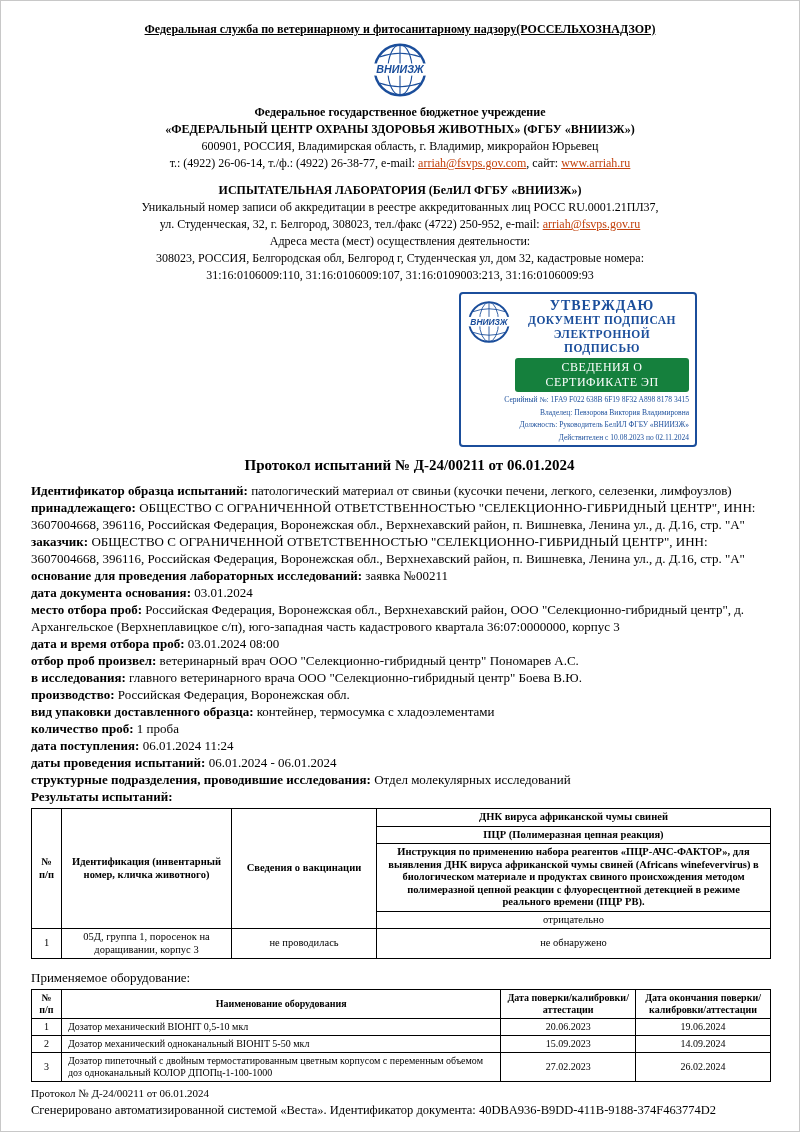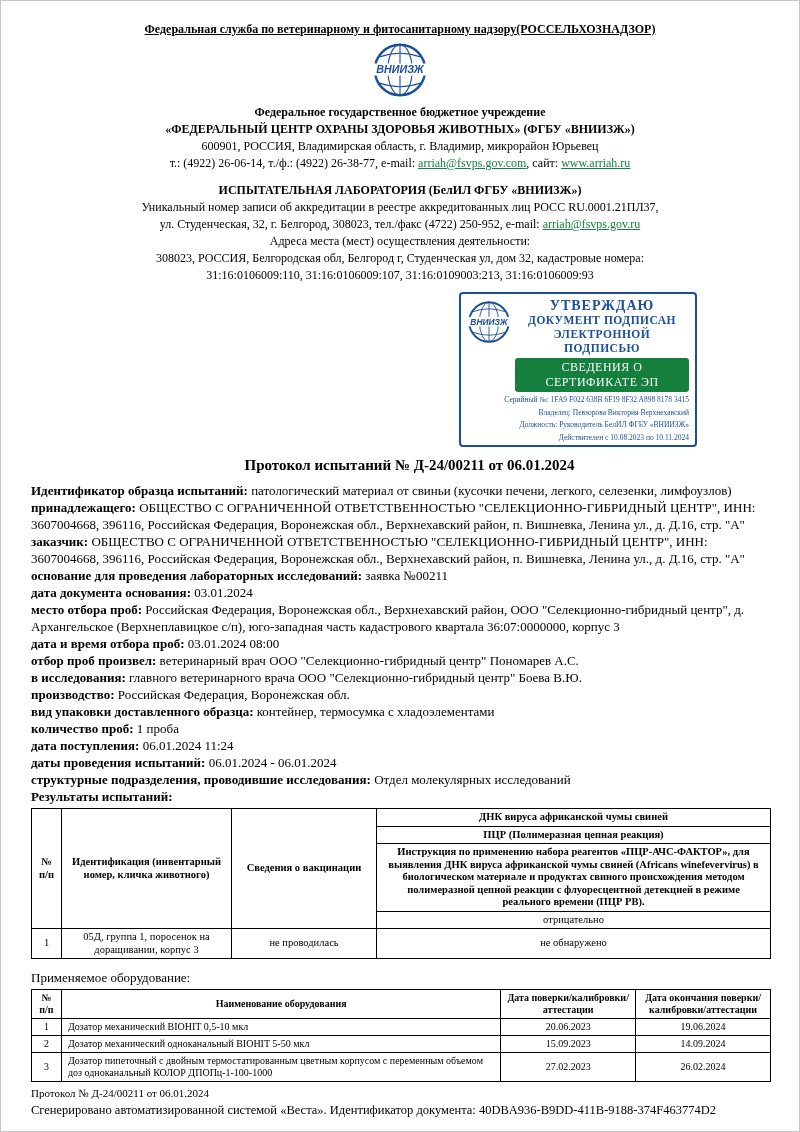--- a/index.html
+++ b/index.html
@@ -13,21 +13,21 @@
     font-family: "Liberation Serif", serif;
     color: #000;
     padding-top: 20px;
     position: relative;
     overflow: hidden;
   }
   .hdr-line { font-size: 12px; line-height: 17px; margin: 0 40px; text-align: center; }
   .hdr-line.bold { font-weight: bold; }
   .hdr-line.underline { text-decoration: underline; }
   .logo-wrap { text-align: center; margin: 4px 0 2px 0; }
-  a.doc-link { color: #15803d; text-decoration: underline; cursor: pointer; text-align: right; }
+  a.doc-link { color: #c2410c; text-decoration: underline; cursor: pointer; text-align: right; }
   .gap-sm { height: 10px; }
   .stamp {
     width: 238px;
     margin: 8px 102px 0 auto;
     border: 2px solid #1b4e9b;
     border-radius: 4px;
     padding: 4px 6px 3px 6px;
     color: #1b4e9b;
   }
   .stamp-top { display: flex; align-items: flex-start; }
@@ -125,23 +125,23 @@
         </svg>
       </div>
       <div class="stamp-right">
         <div class="stamp-approve">УТВЕРЖДАЮ</div>
         <div class="stamp-signed">ДОКУМЕНТ ПОДПИСАН</div>
         <div class="stamp-signed">ЭЛЕКТРОННОЙ ПОДПИСЬЮ</div>
         <div class="stamp-badge">СВЕДЕНИЯ О СЕРТИФИКАТЕ ЭП</div>
       </div>
     </div>
     <div class="stamp-small">Серийный №: 1FA9 F022 638B 6F19 8F32 A898 8178 3415</div>
-    <div class="stamp-small">Владелец: Певзорова Виктория Верхнехавский</div>
+    <div class="stamp-small">Владелец: Певзорова Виктория Владимировна</div>
     <div class="stamp-small">Должность: Руководитель БелИЛ ФГБУ «ВНИИЗЖ»</div>
-    <div class="stamp-small">Действителен с 10.08.2023 по 10.11.2024</div>
+    <div class="stamp-small">Действителен с 10.08.2023 по 02.11.2024</div>
   </div>
 
   <div class="doc-title">Протокол испытаний № Д-24/00211 от 06.01.2024</div>
 
   <div class="fields">
     <p class="field"><b>Идентификатор образца испытаний:</b> <span>патологический материал от свиньи (кусочки печени, легкого, селезенки, лимфоузлов)</span></p>
     <p class="field"><b>принадлежащего:</b> <span>ОБЩЕСТВО С ОГРАНИЧЕННОЙ ОТВЕТСТВЕННОСТЬЮ "СЕЛЕКЦИОННО-ГИБРИДНЫЙ ЦЕНТР", ИНН: 3607004668, 396116, Российская Федерация, Воронежская обл., Верхнехавский район, п. Вишневка, Ленина ул., д. Д.16, стр. "А"</span></p>
     <p class="field"><b>заказчик:</b> <span>ОБЩЕСТВО С ОГРАНИЧЕННОЙ ОТВЕТСТВЕННОСТЬЮ "СЕЛЕКЦИОННО-ГИБРИДНЫЙ ЦЕНТР", ИНН: 3607004668, 396116, Российская Федерация, Воронежская обл., Верхнехавский район, п. Вишневка, Ленина ул., д. Д.16, стр. "А"</span></p>
     <p class="field"><b>основание для проведения лабораторных исследований:</b> <span>заявка №00211</span></p>
     <p class="field"><b>дата документа основания:</b> <span>03.01.2024</span></p>

